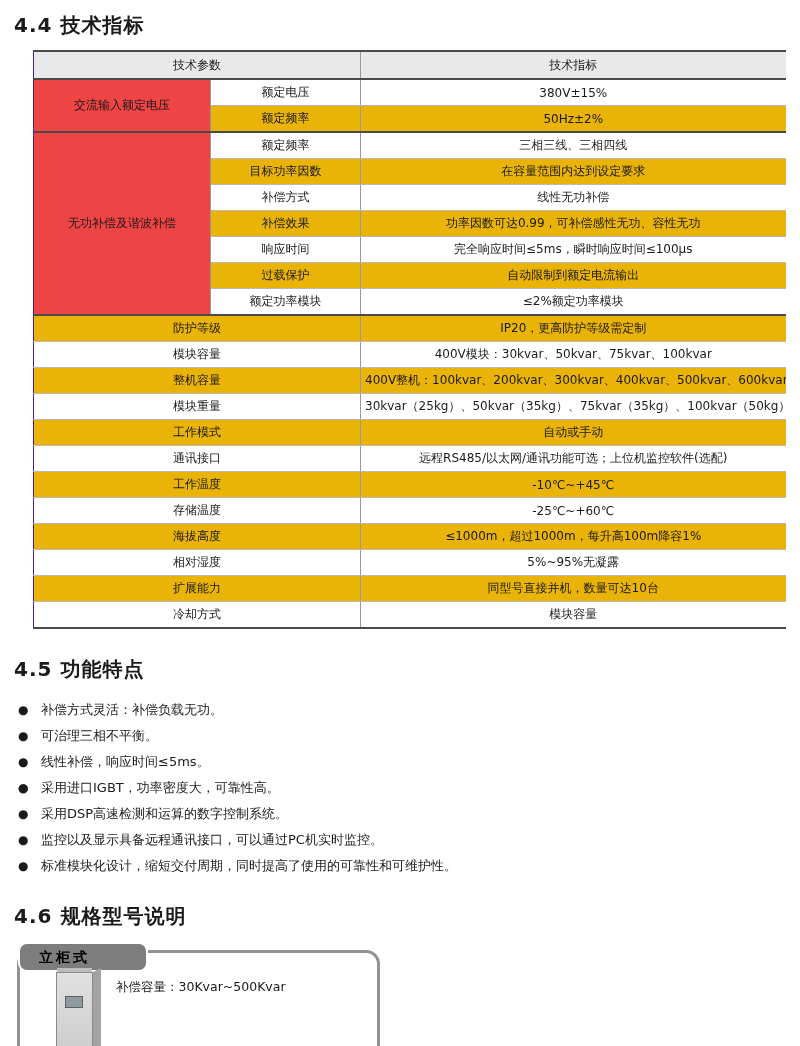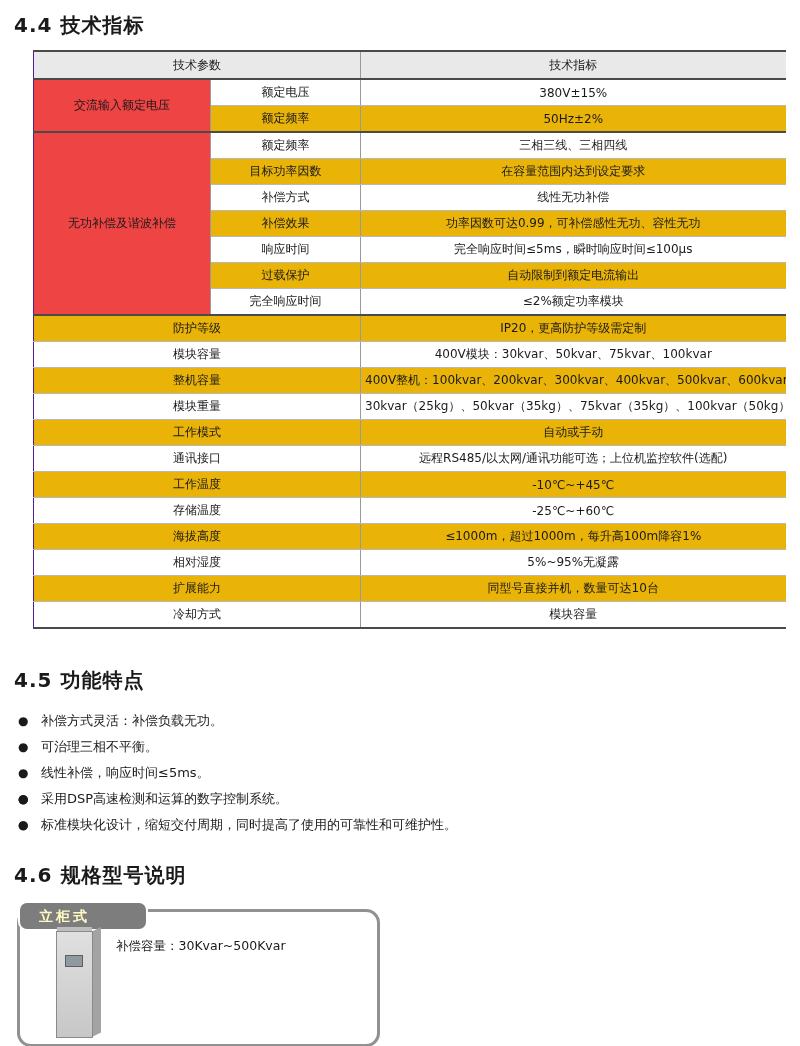--- a/index.html
+++ b/index.html
@@ -32,37 +32,37 @@
     border-bottom:1px solid #b8b8b8;
     overflow:hidden;white-space:nowrap;
   }
   table.spec thead th{height:26px;background:#e9e9e9;}
   tr.shade td{background:#eab308;}
   .vline{border-right:1px solid #9a9a9a !important;}
   td.group{background:#ef4444;border-right:1px solid #9a9a9a;}
   tr.gdark td, td.gdark, th.gdark{border-bottom:2px solid #4a4a4a !important;}
 
   
-  .features{margin-top:38px;}
+  .features{margin-top:27px;}
   .features ul{list-style:none;margin:14px 0 0 2px;padding:0;font-size:13px;}
   .features li{position:relative;padding-left:25px;line-height:26px;}
   .features .bullet{position:absolute;left:2px;top:0;font-size:12px;}
 
   
   .model-sec{margin-top:24px;}
   .model-box{
     position:relative;margin:20px 0 0 3px;
     width:357px;height:132px;
     border:3px solid #919191;border-radius:14px;
   }
   .model-tab{
     position:absolute;top:-11px;left:-2px;
     width:130px;height:30px;box-sizing:border-box;
     background:#7d7d7d;border:2px solid #fff;border-radius:9px;
-    color:#fef9c3;font-size:14px;font-weight:bold;
+    color:#000000;font-size:14px;font-weight:bold;
     line-height:26px;padding-left:19px;letter-spacing:3px;
   }
   .model-lines{
     position:absolute;left:96px;top:22px;
     font-size:12.5px;line-height:23px;white-space:nowrap;
   }
   
   .cabinet{position:absolute;left:36px;top:15px;width:46px;height:112px;}
   .cab-front{position:absolute;left:0;top:4px;width:35px;height:105px;
     background:linear-gradient(#e0e0e0,#c7c7c7);border:1px solid #8a8a8a;}
@@ -120,21 +120,21 @@
       </tr>
       <tr>
         <td class="vline">响应时间</td>
         <td>完全响应时间≤5ms，瞬时响应时间≤100μs</td>
       </tr>
       <tr class="shade">
         <td class="vline">过载保护</td>
         <td>自动限制到额定电流输出</td>
       </tr>
       <tr class="gdark">
-        <td class="vline">完全响应时间</td>
+        <td class="vline">额定功率模块</td>
         <td>≤2%额定功率模块</td>
       </tr>
 
       <tr class="shade">
         <td colspan="2" class="vline">防护等级</td>
         <td>IP20，更高防护等级需定制</td>
       </tr>
       <tr>
         <td colspan="2" class="vline">模块容量</td>
         <td>400V模块：30kvar、50kvar、75kvar、100kvar</td>
@@ -182,23 +182,23 @@
     </tbody>
   </table>
 
   <div class="features">
     <h2 class="sec-title">4.5 功能特点</h2>
     <ul>
       <li><span class="bullet">●</span><span>补偿方式灵活：补偿负载无功。</span></li>
       <li><span class="bullet">●</span><span>可治理三相不平衡。</span></li>
       <li><span class="bullet">●</span><span>线性补偿，响应时间≤5ms。</span></li>
       <li><span class="bullet">●</span></li>
-      <li><span class="bullet">●</span></li>
+      <li><span class="bullet">●</span><span>采用进口IGBT，功率密度大，可靠性高。</span></li>
       <li><span class="bullet">●</span><span>采用DSP高速检测和运算的数字控制系统。</span></li>
-      <li><span class="bullet">●</span></li>
+      <li><span class="bullet">●</span><span>监控以及显示具备远程通讯接口，可以通过PC机实时监控。</span></li>
       <li><span class="bullet">●</span><span>标准模块化设计，缩短交付周期，同时提高了使用的可靠性和可维护性。</span></li>
     </ul>
   </div>
 
   <div class="model-sec">
     <h2 class="sec-title">4.6 规格型号说明</h2>
 
     <div class="model-box">
       <div class="model-tab">立柜式</div>
 

